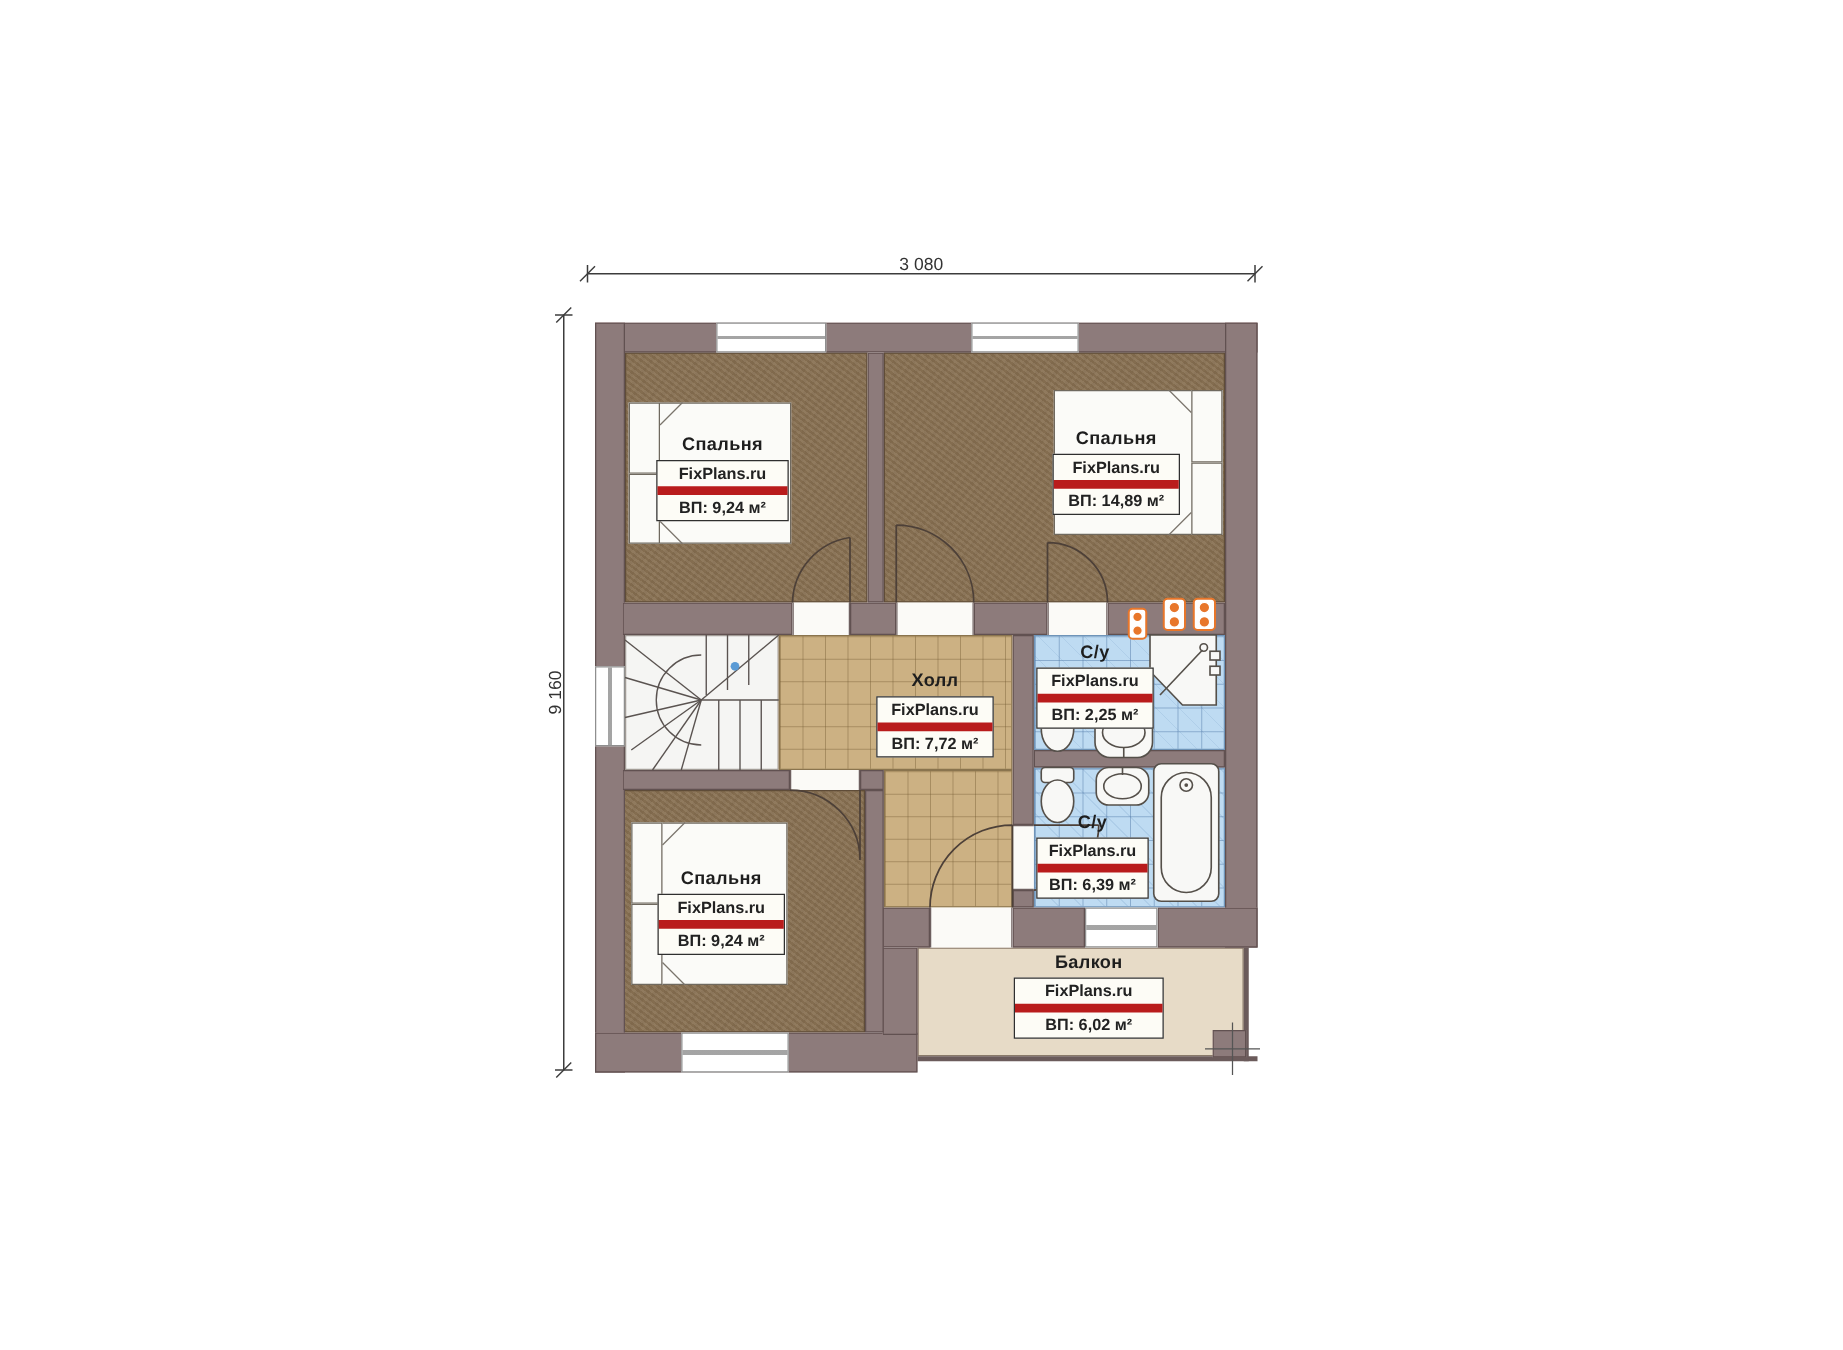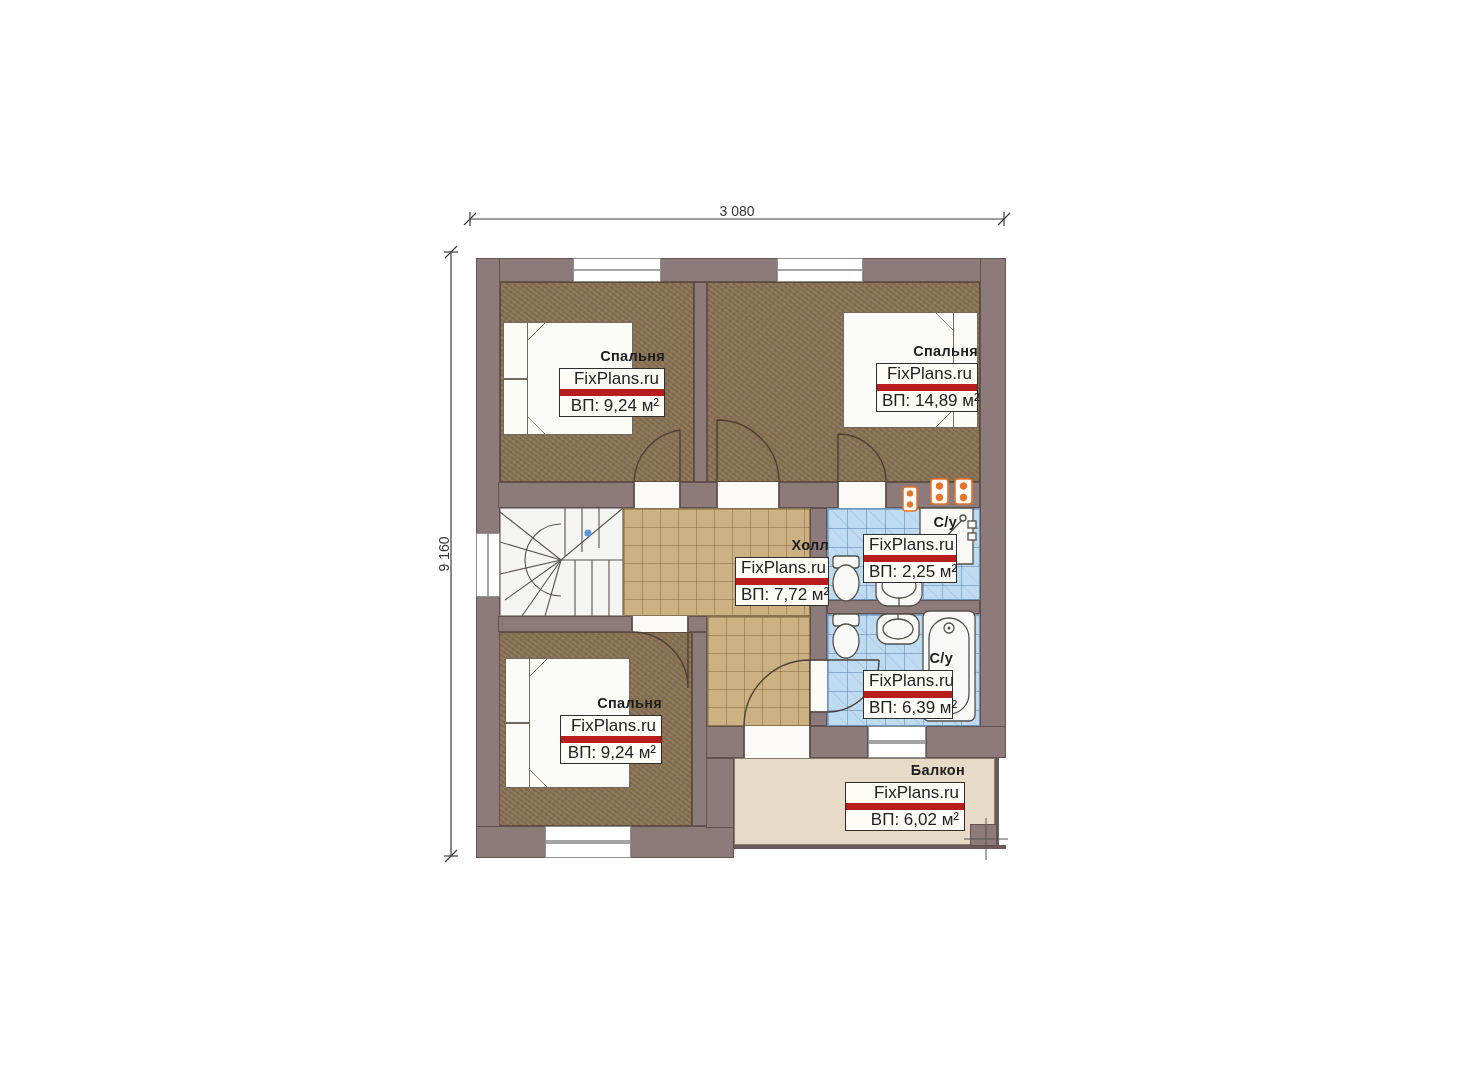--- a/index.html
+++ b/index.html
@@ -25,24 +25,24 @@
   .floor-balcony{background:#e7dbc7;border:1px solid #8a7a6a;}
   .win{position:absolute;box-sizing:border-box;background:#ffffff;border:1px solid #8f8f8f;z-index:3;}
   .win-h{background-image:linear-gradient(to bottom, transparent 44%, rgba(90,90,90,.55) 44%, rgba(90,90,90,.55) 56%, transparent 56%);}
   .win-v{background-image:linear-gradient(to right, transparent 44%, rgba(90,90,90,.55) 44%, rgba(90,90,90,.55) 56%, transparent 56%);}
   .door-open{position:absolute;box-sizing:border-box;background:#fbfaf7;z-index:3;}
   .door-h{border-left:1px solid #6d5f5f;border-right:1px solid #6d5f5f;}
   .door-v{border-top:1px solid #6d5f5f;border-bottom:1px solid #6d5f5f;}
   .bedpart{position:absolute;box-sizing:border-box;background:#fbfbf8;border:1px solid #6f695f;z-index:3;}
   .edge{position:absolute;background:#6b5b5b;z-index:2;}
   .overlay{position:absolute;left:0;top:0;z-index:5;pointer-events:none;}
-  .room-label{position:absolute;transform:translateX(-50%);text-align:right;z-index:6;margin-left:34px;}
+  .room-label{position:absolute;transform:translateX(-50%);text-align:center;z-index:6;}
   .room-name{font-size:14.5px;font-weight:bold;color:#1e1e1e;letter-spacing:.3px;white-space:nowrap;}
   .info-box{margin:4px auto 0;background:#fdfcf6;border:1px solid #2f2f2f;}
-  .info-row{font-size:17px;color:#222;line-height:18px;padding:1px 5px;white-space:nowrap;}
+  .info-row{font-size:13px;color:#222;line-height:18px;padding:1px 5px;white-space:nowrap;font-weight:bold;}
   .info-row.r2{border-top:7px solid #b91c1c;}
   .dim-label{position:absolute;font-size:14px;color:#333;z-index:6;white-space:nowrap;}
   .dim-top{transform:translateX(-50%);}
   .dim-left{transform:translate(-50%,-50%) rotate(-90deg);}
 </style>
 </head>
 <body>
 
 <div class="canvas">
 

